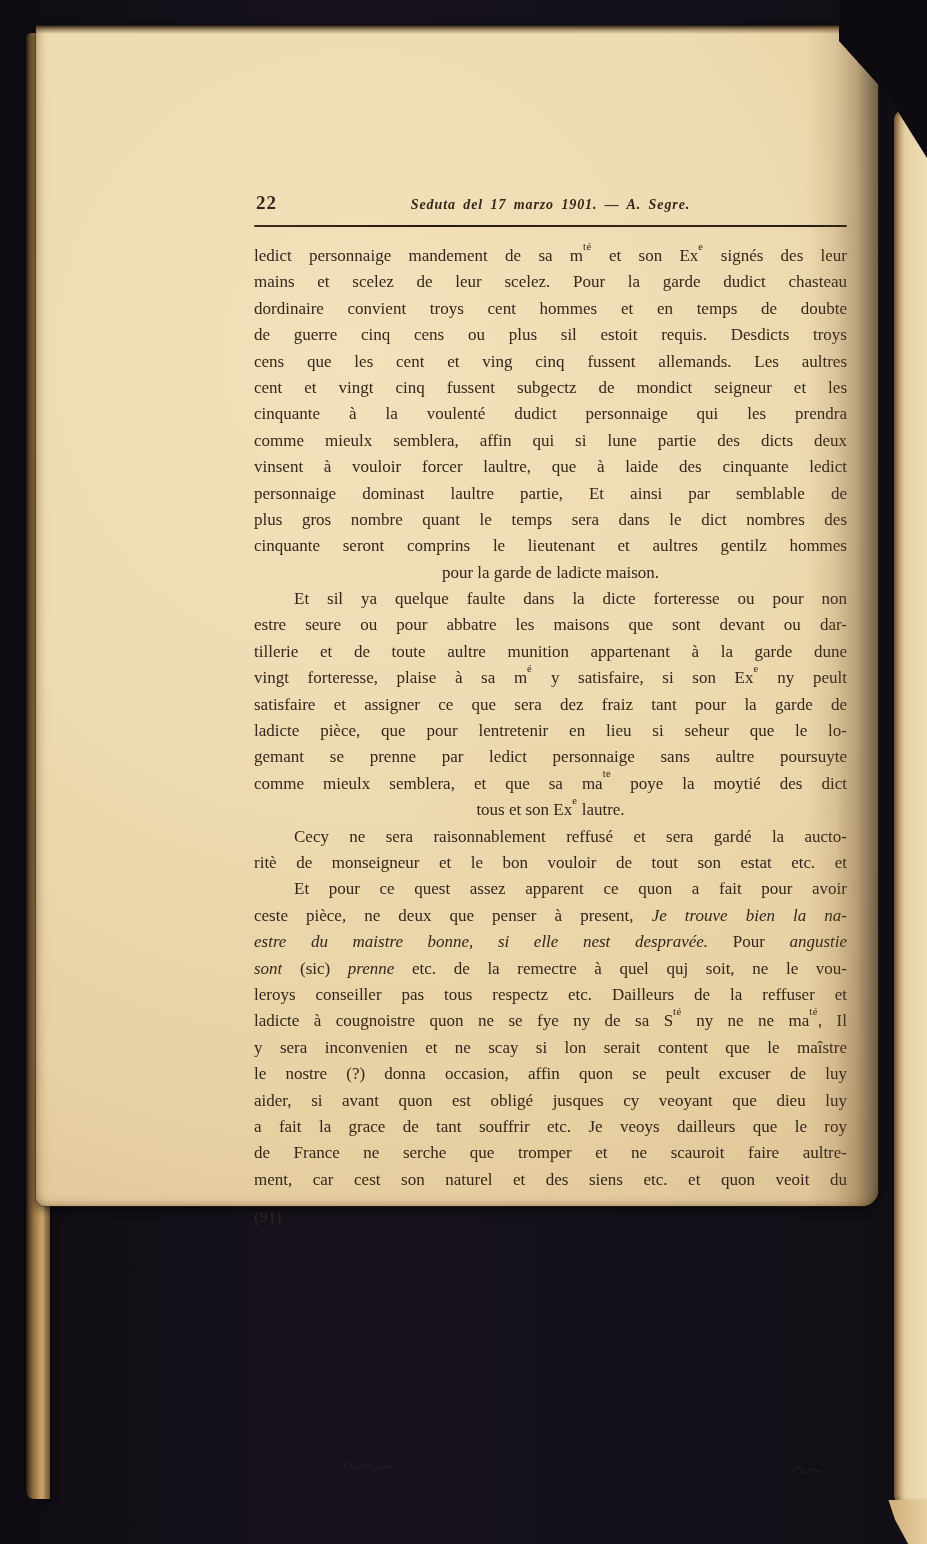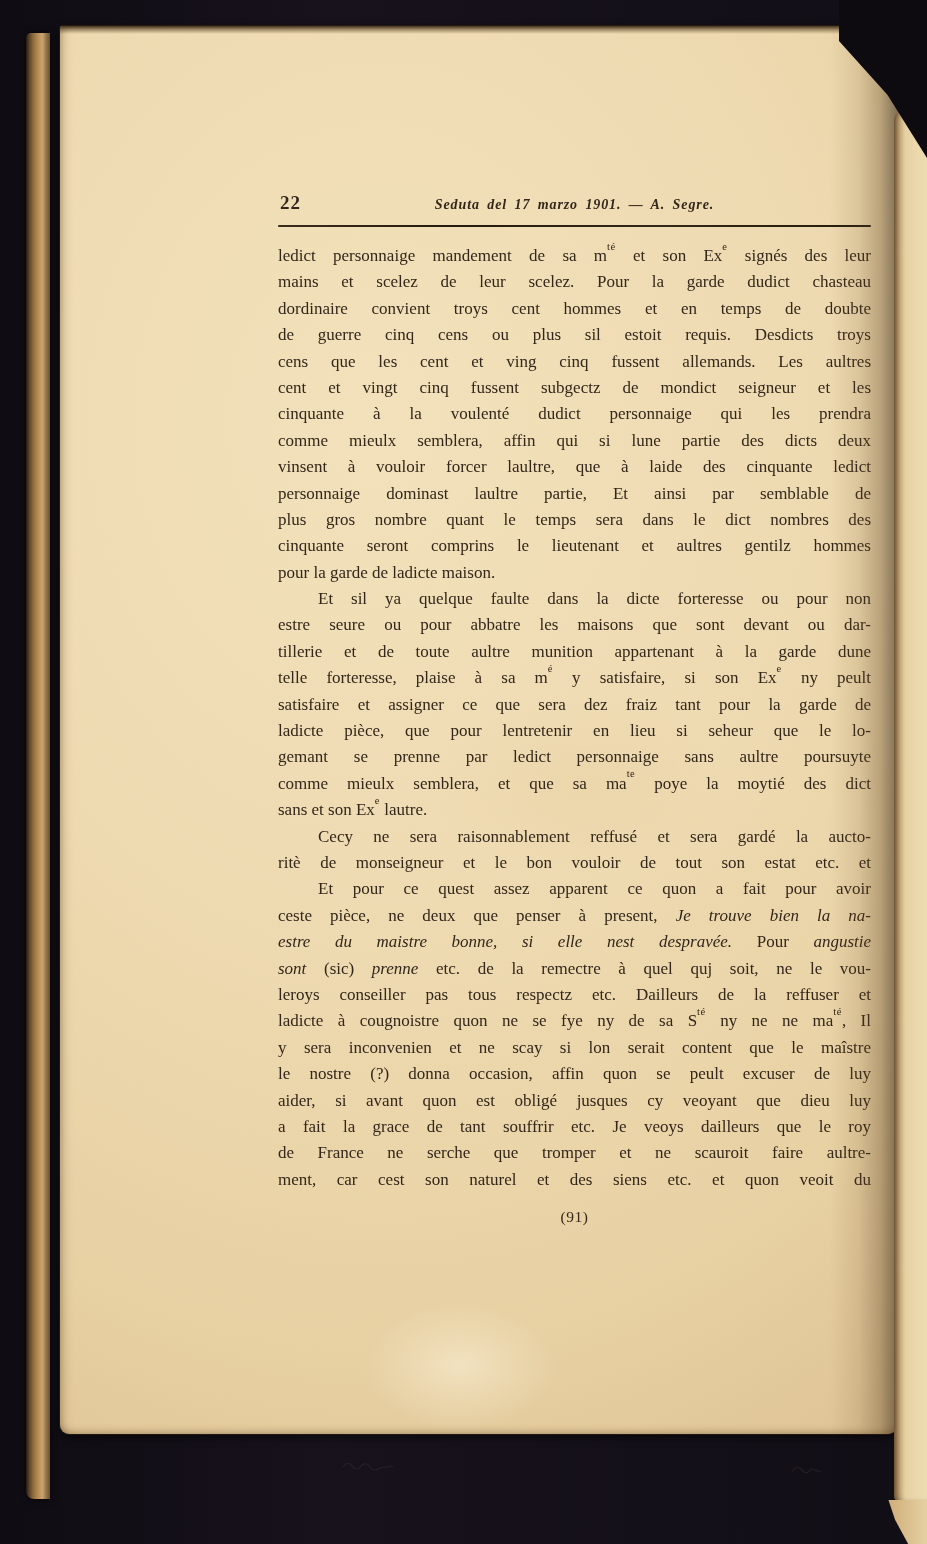--- a/index.html
+++ b/index.html
@@ -24,21 +24,21 @@
   .page-stack{
     position:absolute;left:26px;top:33px;width:24px;height:1466px;
     border-radius:5px 0 0 8px;
     background:linear-gradient(90deg,
       #241b12 0%, #5c452a 14%, #93703f 32%, #b98f58 52%,
       #c9a670 68%, #97744a 84%, #6b5230 100%);
     box-shadow:0 0 6px rgba(0,0,0,.7);
   }
   
   .page{
-    position:absolute;left:60px;top:26px;width:842px;height:1408px;
+    position:absolute;left:36px;top:26px;width:842px;height:1180px;
     border-radius:3px 2px 16px 9px;
     background:
       radial-gradient(140px 90px at 400px 1340px, rgba(255,248,228,.45), rgba(255,248,228,0) 70%),
       radial-gradient(200px 120px at 520px 760px, rgba(226,199,150,.25), rgba(226,199,150,0) 75%),
       radial-gradient(130% 95% at 38% 28%, #f2e1bb 0%, #eedab1 40%, #e7d0a2 70%, #dcc193 92%, #d2b485 100%);
     box-shadow:0 0 0 1px rgba(62,44,20,.45), 0 3px 10px rgba(0,0,0,.65),
       inset 7px 0 12px -7px rgba(80,55,25,.55),
       inset 0 -6px 10px -6px rgba(90,62,30,.45);
   }
   
@@ -91,28 +91,28 @@
     height:2px;margin-top:5px;border-radius:1px;
     background:linear-gradient(90deg,#3a2c1c 0%,#241a0f 30%,#332718 65%,#241a0f 100%);
   }
   .body-text{margin-top:16px;font-size:17px;}
   .paragraph{margin:0;}
   .line{
     height:26.4px;line-height:26.4px;overflow:hidden;
     text-align:justify;
   }
   .line.j::after{content:"";display:inline-block;width:100%;height:0;}
-  .line.last{text-align:left;}
+  .line.last{text-align:center;}
   .paragraph.indent .line:first-child{text-indent:40px;}
   .line i{font-style:italic;}
   .line sup{
     font-size:.62em;line-height:0;position:relative;top:-.45em;
     letter-spacing:.5px;
   }
-  .footer-row{margin-top:15px;text-align:center;font-size:15.5px;letter-spacing:.5px;}
+  .footer-row{margin-top:15px;text-align:left;font-size:15.5px;letter-spacing:.5px;}
   
   .pencil-mark{position:absolute;opacity:.28;}
   .pencil-mark svg{display:block;}
 </style>
 </head>
 <body>
 
 <div class="scan">
 
   <div class="page-stack"></div>
@@ -140,26 +140,26 @@
             <div class="line j"><span>vinsent à vouloir forcer laultre, que à laide des cinquante ledict</span></div>
             <div class="line j"><span>personnaige dominast laultre partie, Et ainsi par semblable de</span></div>
             <div class="line j"><span>plus gros nombre quant le temps sera dans le dict nombres des</span></div>
             <div class="line j"><span>cinquante seront comprins le lieutenant et aultres gentilz hommes</span></div>
             <div class="line last"><span>pour la garde de ladicte maison.</span></div>
           </div>
           <div class="paragraph indent">
             <div class="line j"><span>Et sil ya quelque faulte dans la dicte forteresse ou pour non</span></div>
             <div class="line j"><span>estre seure ou pour abbatre les maisons que sont devant ou dar-</span></div>
             <div class="line j"><span>tillerie et de toute aultre munition appartenant à la garde dune</span></div>
-            <div class="line j"><span>telle forteresse, plaise à sa m</span><sup>é</sup><span> y satisfaire, si son Ex</span><sup>e</sup><span> ny peult</span></div>
+            <div class="line j"><span>vingt forteresse, plaise à sa m</span><sup>é</sup><span> y satisfaire, si son Ex</span><sup>e</sup><span> ny peult</span></div>
             <div class="line j"><span>satisfaire et assigner ce que sera dez fraiz tant pour la garde de</span></div>
             <div class="line j"><span>ladicte pièce, que pour lentretenir en lieu si seheur que le lo-</span></div>
             <div class="line j"><span>gemant se prenne par ledict personnaige sans aultre poursuyte</span></div>
             <div class="line j"><span>comme mieulx semblera, et que sa ma</span><sup>té</sup><span> poye la moytié des dict</span></div>
-            <div class="line last"><span>sans et son Ex</span><sup>e</sup><span> lautre.</span></div>
+            <div class="line last"><span>tous et son Ex</span><sup>e</sup><span> lautre.</span></div>
           </div>
           <div class="paragraph indent">
             <div class="line j"><span>Cecy ne sera raisonnablement reffusé et sera gardé la aucto-</span></div>
             <div class="line j"><span>ritè de monseigneur et le bon vouloir de tout son estat etc. et</span></div>
           </div>
           <div class="paragraph indent">
             <div class="line j"><span>Et pour ce quest assez apparent ce quon a fait pour avoir</span></div>
             <div class="line j"><span>ceste pièce, ne deux que penser à present, </span><i>Je trouve bien la na-</i></div>
             <div class="line j"><i>estre du maistre bonne, si elle nest despravée.</i><span> Pour </span><i>angustie</i></div>
             <div class="line j"><i>sont</i><span> (sic) </span><i>prenne</i><span> etc. de la remectre à quel quj soit, ne le vou-</span></div>

